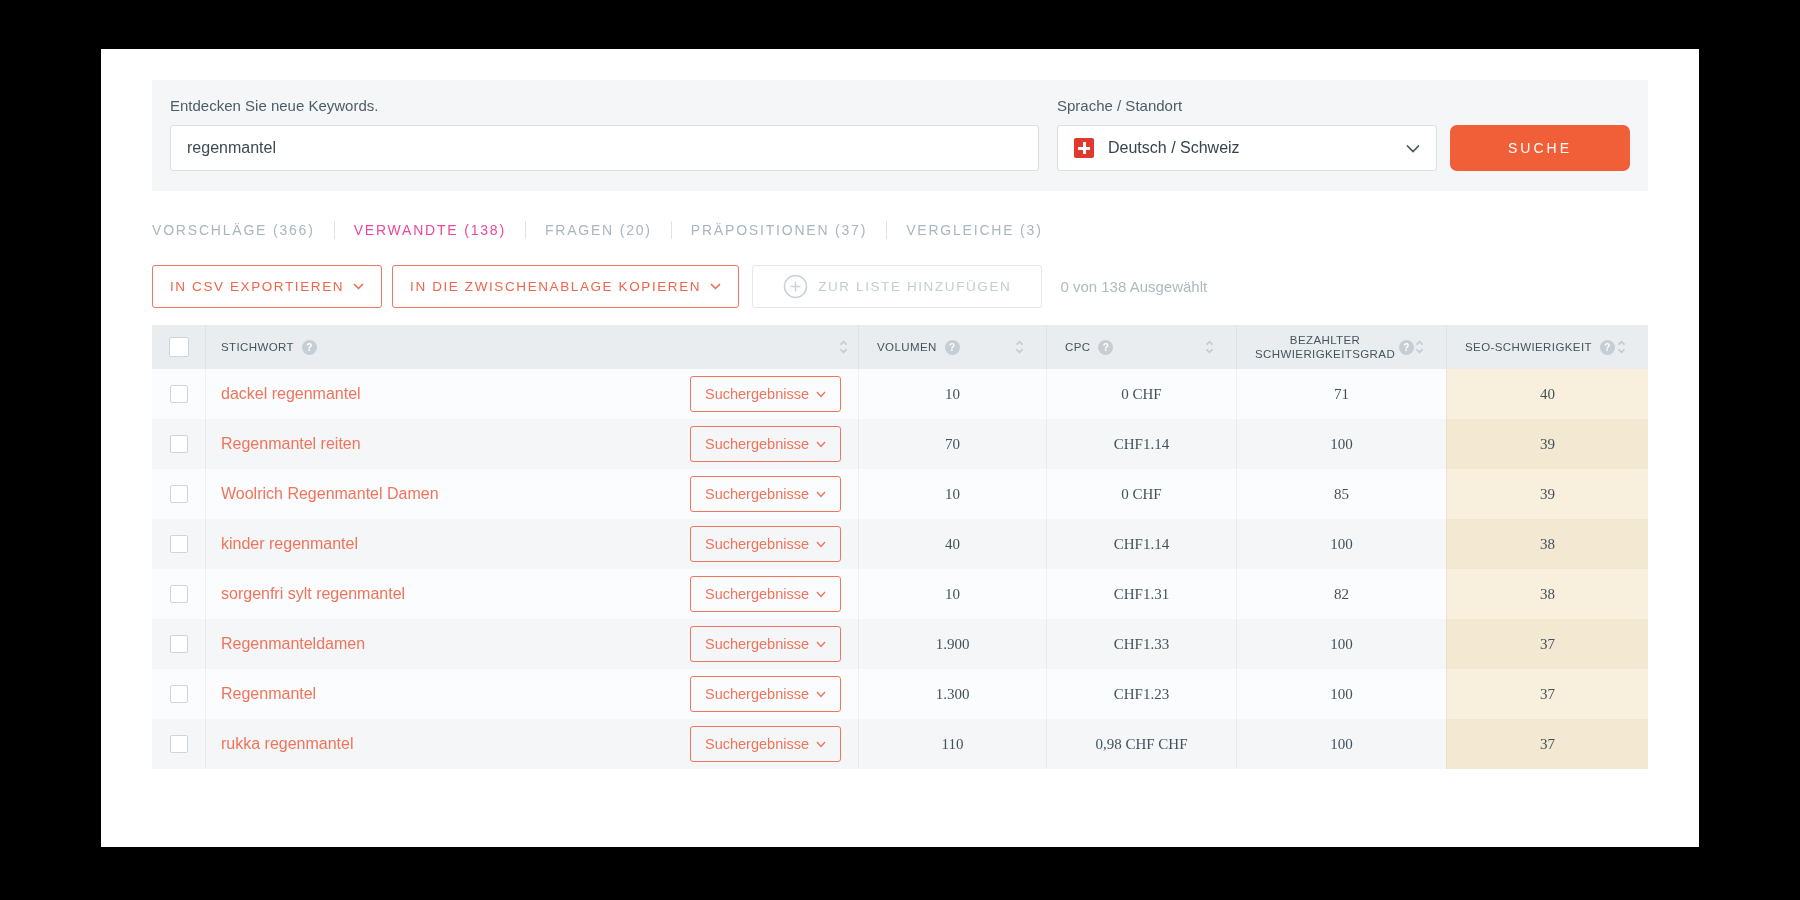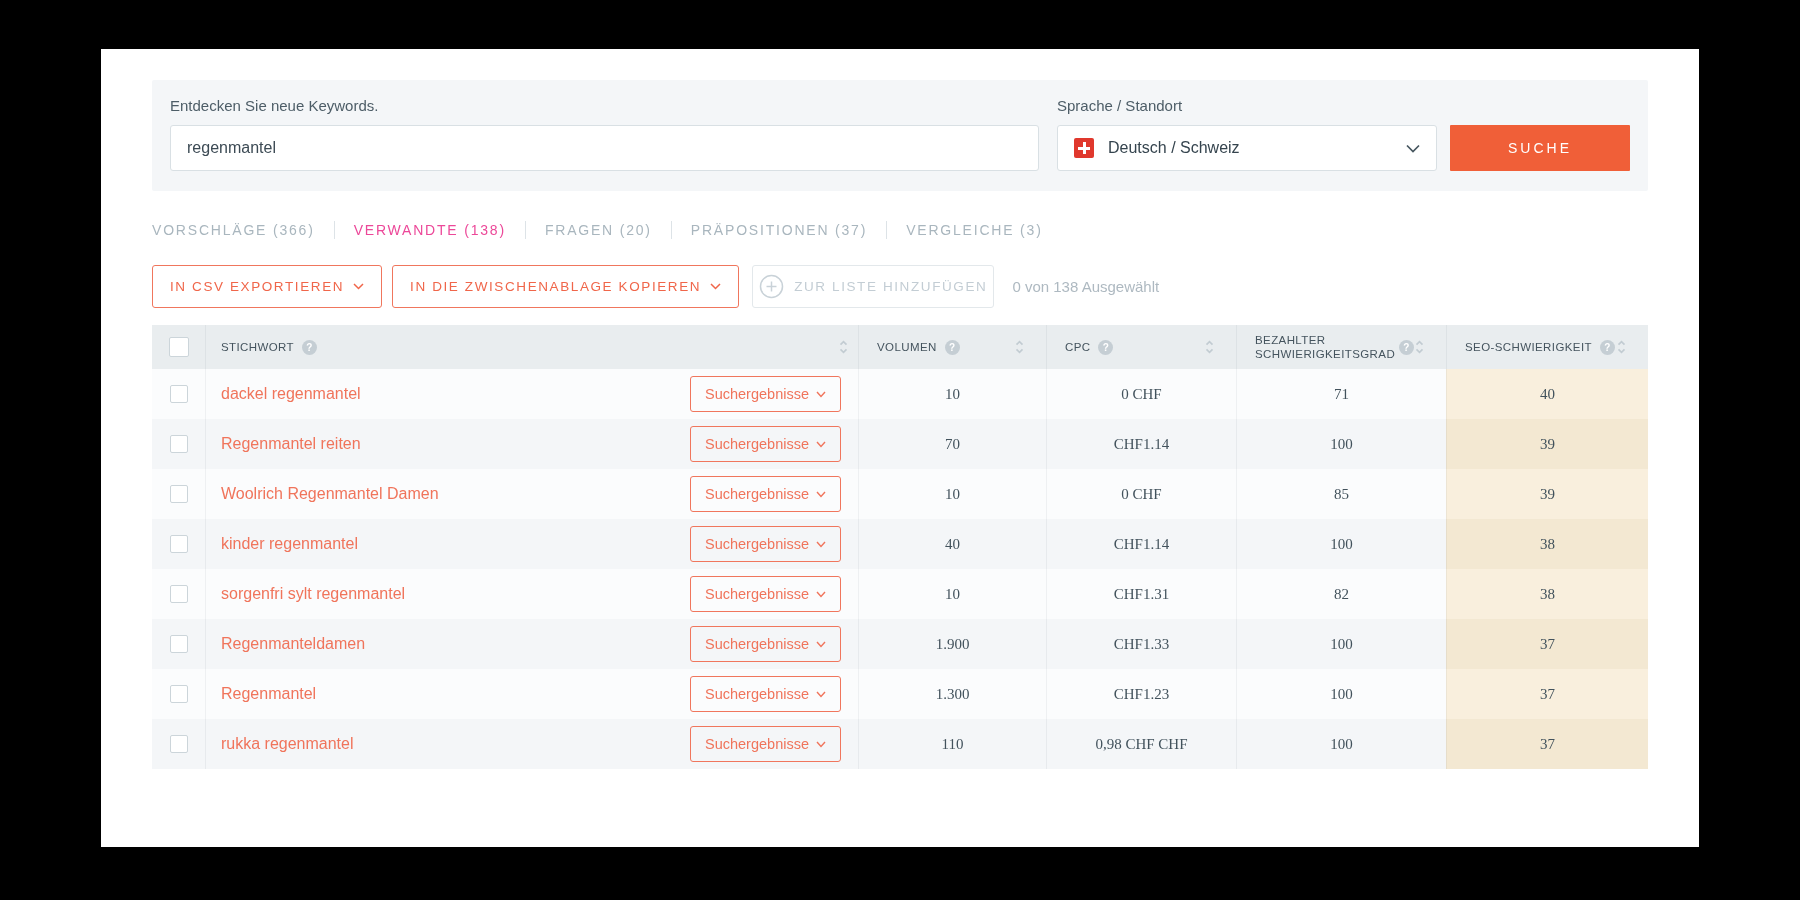--- a/index.html
+++ b/index.html
@@ -13,49 +13,49 @@
   .sc-right { width:573px; display:flex; flex-direction:column; }
   .sc-label { font-size:15px; color:#4d5d67; margin-bottom:11px; }
   .search-input { height:46px; width:100%; border:1px solid #d9e0e4; border-radius:3px; background:#fff; padding:0 16px; font-size:16px; color:#3c4a54; font-family:"Liberation Sans", sans-serif; outline:none; }
   .sc-controls { display:flex; gap:13px; }
   .lang-select { width:380px; height:46px; background:#fff; border:1px solid #d9e0e4; border-radius:3px; display:flex; align-items:center; padding:0 16px; gap:14px; cursor:pointer; }
   .lang-text { font-size:16px; color:#35444e; }
   .flag { width:20px; height:20px; background:#e0382d; border-radius:2px; position:relative; flex:0 0 auto; }
   .flag .cv { position:absolute; left:8.5px; top:4px; width:3px; height:12px; background:#fff; }
   .flag .ch { position:absolute; left:4px; top:8.5px; width:12px; height:3px; background:#fff; }
   .lang-chevron { margin-left:auto; color:#46565f; display:flex; }
-  .search-btn { width:180px; height:46px; background:#f05f38; border:none; border-radius:1px; color:#fff; font-size:14px; letter-spacing:3px; cursor:pointer; font-family:"Liberation Sans", sans-serif; }
+  .search-btn { width:180px; height:46px; background:#f05f38; border:none; border-radius:7px; color:#fff; font-size:14px; letter-spacing:3px; cursor:pointer; font-family:"Liberation Sans", sans-serif; }
 
   
   .heading-row { margin-top:47px; display:flex; align-items:center; justify-content:space-between; }
   .page-title { font-size:30px; font-weight:400; color:#313f4a; letter-spacing:0.2px; }
   .filter-btn { height:42px; background:#fff; border:1px solid #d9e0e4; border-radius:3px; display:flex; align-items:center; gap:11px; padding:0 15px; cursor:pointer; }
   .filter-label { font-size:14px; letter-spacing:2.5px; color:#7d8d98; }
   .filter-badge { width:20px; height:20px; border-radius:50%; background:#f05f38; color:#fff; font-size:12px; display:flex; align-items:center; justify-content:center; }
 
   
   .tabs-row { margin-top:30px; display:flex; align-items:center; }
   .tab { font-size:14px; letter-spacing:1.8px; color:#a9b6be; padding:0 19px; cursor:pointer; white-space:nowrap; }
   .tab:first-child { padding-left:0; }
   .tab.active { color:#ec4899; }
   .tab-sep { width:1px; height:18px; background:#dde3e7; }
 
   
   .actions-row { margin-top:26px; display:flex; align-items:center; gap:10px; }
   .btn-orange { height:43px; background:#fff; border:1px solid #f0765d; border-radius:3px; color:#f0664a; font-size:13.5px; letter-spacing:1.6px; padding:0 17px; display:flex; align-items:center; gap:9px; cursor:pointer; font-family:"Liberation Sans", sans-serif; }
-  .btn-disabled { height:43px; background:transparent; border:1px solid #e3e8eb; border-radius:3px; color:#c3cdd4; font-size:13.5px; letter-spacing:1.6px; padding:0 6px; display:flex; align-items:center; gap:10px; cursor:default; margin-left:3px; font-family:"Liberation Sans", sans-serif; }
+  .btn-disabled { height:43px; background:transparent; border:1px solid #e3e8eb; border-radius:3px; color:#c3cdd4; font-size:13.5px; letter-spacing:1.6px; padding:0 30px; display:flex; align-items:center; gap:10px; cursor:default; margin-left:3px; font-family:"Liberation Sans", sans-serif; }
   .selection-status { font-size:15px; color:#aeb9c1; margin-left:8px; }
 
   
   .kw-table { margin-top:17px; width:1496px; }
   .t-grid { display:grid; grid-template-columns:53px 653px 188px 190px 210px 202px; }
   .thead { height:44px; background:#e9edef; }
   .th { display:flex; align-items:center; font-size:11.5px; color:#45545e; letter-spacing:0.4px; }
   .th-label { font-weight:400; }
-  .th-wrap { max-width:152px; line-height:1.25; }
+  .th-wrap { max-width:152px; line-height:1.25;text-align:center; }
   .c-pad { padding-left:18px; padding-right:10px; }
   .cell-center { display:flex; align-items:center; justify-content:center;font-family:Liberation Serif, serif; }
   .row { height:50px; }
   .row:nth-child(odd)  { background:#fbfcfd; }
   .row:nth-child(even) { background:#f4f6f8; }
   .row:nth-child(odd)  .c-seo { background:#f9efdd; }
   .row:nth-child(even) .c-seo { background:#f3e8d2; }
   .bordered { border-left:1px solid rgba(70,90,100,0.07); }
   .c-kw { display:flex; align-items:center; padding-left:15px; padding-right:17px; }
   .kw-link { flex:1; font-size:16px; color:#f0745b; cursor:pointer; }

